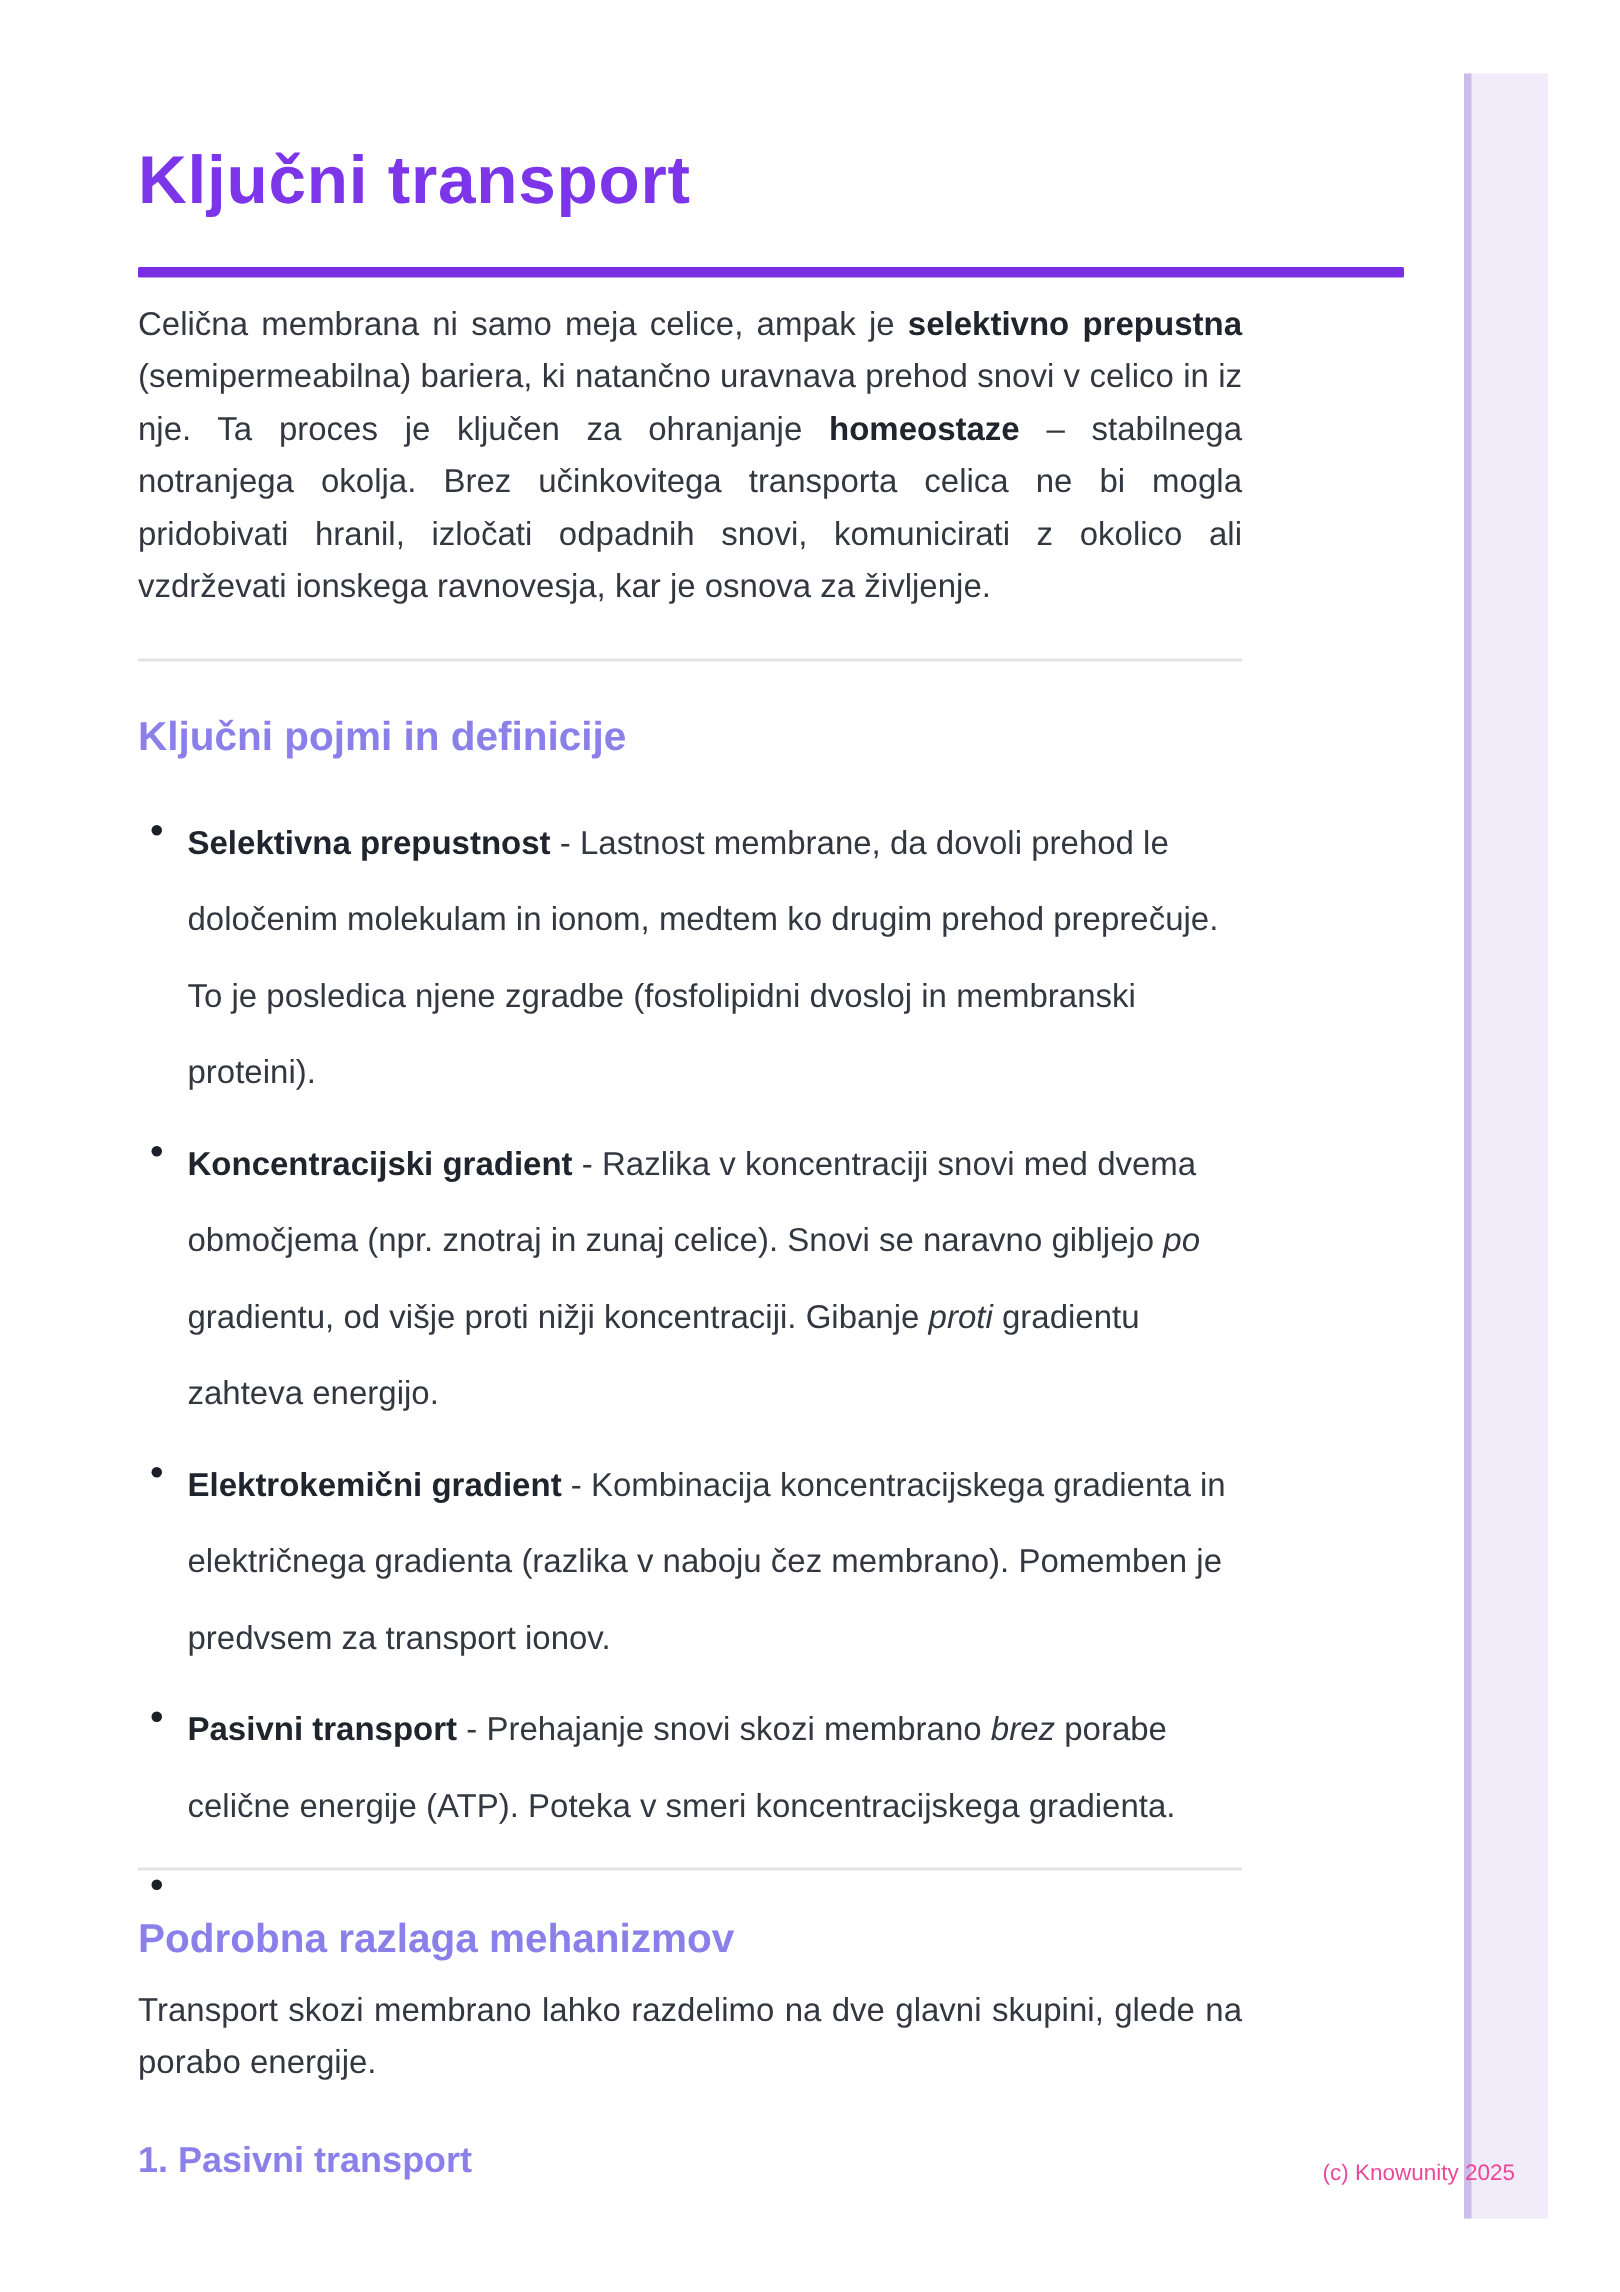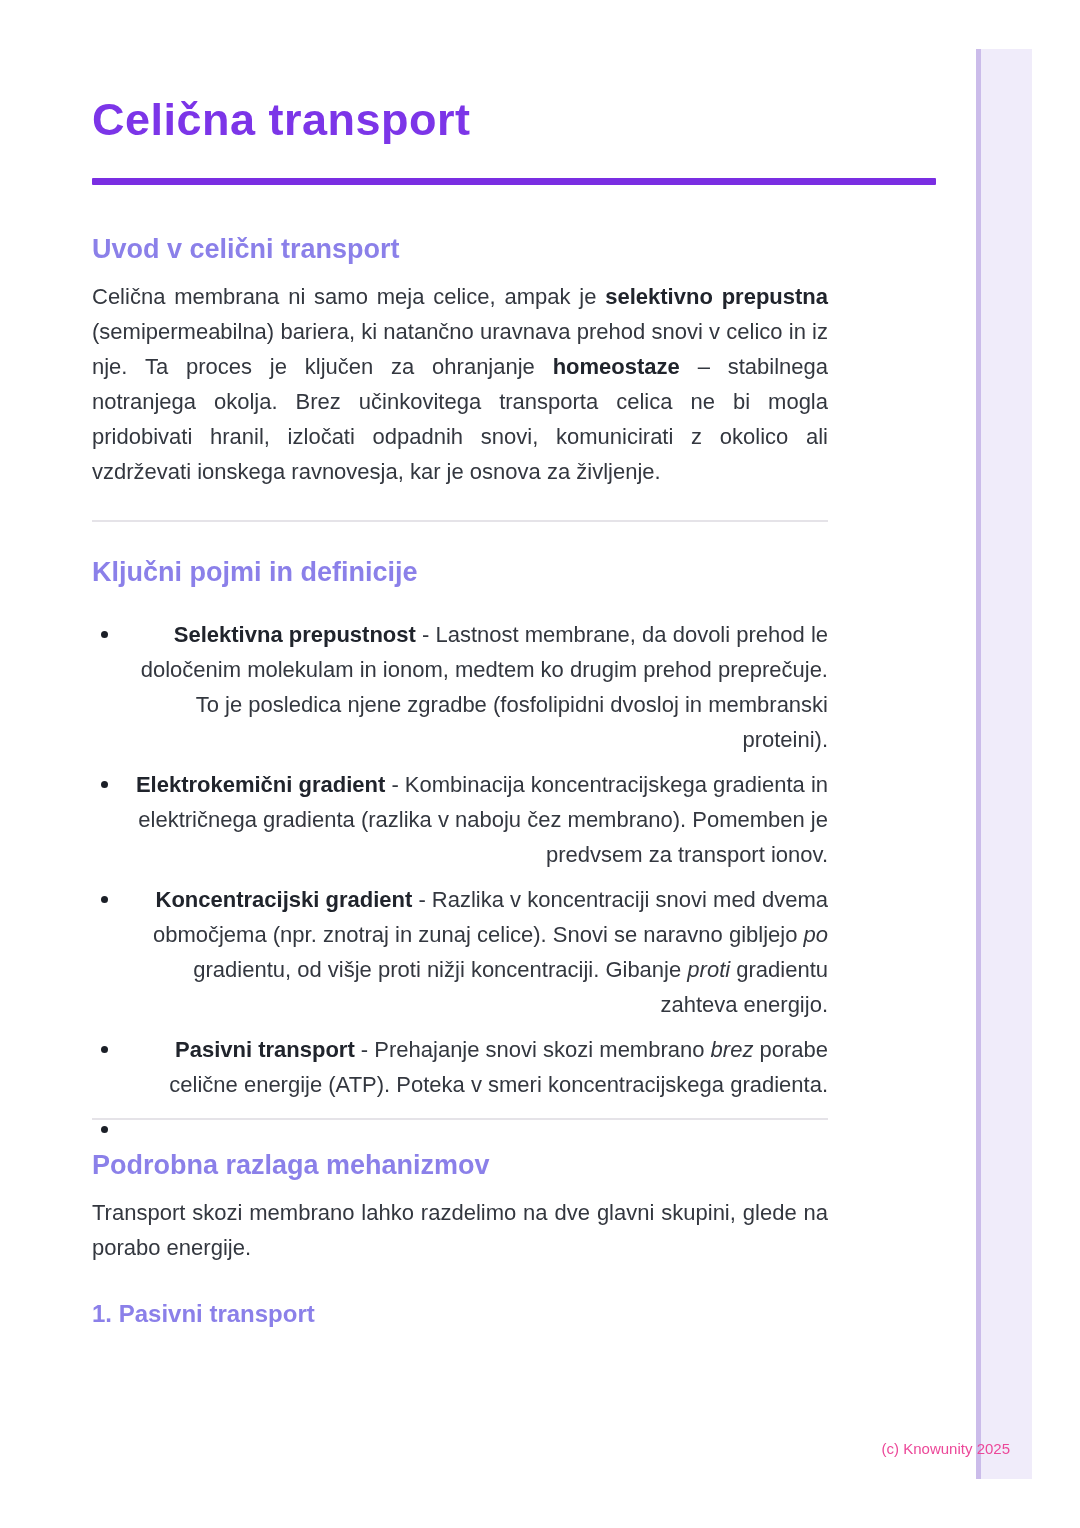--- a/index.html
+++ b/index.html
@@ -61,23 +61,23 @@
   .divider.second { margin-top: 16px; }
   .term-list {
     margin: 28px 0 0 0;
     padding: 0;
     list-style: none;
   }
   .term-item {
     position: relative;
     padding-left: 33px;
     font-size: 22px;
-    line-height: 35px;
+    line-height: 51px;
     color: #33373f;
-    text-align: right;
+    text-align: left;
   }
   .term-item + .term-item { margin-top: 10px; }
   .bullet-dot {
     position: absolute;
     left: 9px;
     top: 14px;
     width: 7px;
     height: 7px;
     border-radius: 50%;
     background: #1b1f27;
@@ -111,44 +111,43 @@
     z-index: 3;
   }
 </style>
 </head>
 <body>
 
 <div class="page">
 
   <div class="content">
 
-    <h1 class="main-title">Celična transport</h1>
+    <h1 class="main-title">Ključni transport</h1>
 
     <div class="title-rule"></div>
 
-    <h2 class="section-heading mt-intro">Uvod v celični transport</h2>
 
     <p class="para"><span>Celična membrana ni samo meja celice, ampak je </span><strong>selektivno prepustna</strong><span> (semipermeabilna) bariera, ki natančno uravnava prehod snovi v celico in iz nje. Ta proces je ključen za ohranjanje </span><strong>homeostaze</strong><span> – stabilnega notranjega okolja. Brez učinkovitega transporta celica ne bi mogla pridobivati hranil, izločati odpadnih snovi, komunicirati z okolico ali vzdrževati ionskega ravnovesja, kar je osnova za življenje.</span></p>
 
     <div class="divider"></div>
 
     <h2 class="section-heading mt-keyterms">Ključni pojmi in definicije</h2>
 
     <ul class="term-list">
       <li class="term-item">
         <span class="bullet-dot"></span>
         <span class="bullet-text"><strong>Selektivna prepustnost</strong><span> - Lastnost membrane, da dovoli prehod le določenim molekulam in ionom, medtem ko drugim prehod preprečuje. To je posledica njene zgradbe (fosfolipidni dvosloj in membranski proteini).</span></span>
       </li>
       <li class="term-item">
         <span class="bullet-dot"></span>
-        <span class="bullet-text"><strong>Elektrokemični gradient</strong><span> - Kombinacija koncentracijskega gradienta in električnega gradienta (razlika v naboju čez membrano). Pomemben je predvsem za transport ionov.</span></span>
+        <span class="bullet-text"><strong>Koncentracijski gradient</strong><span> - Razlika v koncentraciji snovi med dvema območjema (npr. znotraj in zunaj celice). Snovi se naravno gibljejo </span><em>po</em><span> gradientu, od višje proti nižji koncentraciji. Gibanje </span><em>proti</em><span> gradientu zahteva energijo.</span></span>
       </li>
       <li class="term-item">
         <span class="bullet-dot"></span>
-        <span class="bullet-text"><strong>Koncentracijski gradient</strong><span> - Razlika v koncentraciji snovi med dvema območjema (npr. znotraj in zunaj celice). Snovi se naravno gibljejo </span><em>po</em><span> gradientu, od višje proti nižji koncentraciji. Gibanje </span><em>proti</em><span> gradientu zahteva energijo.</span></span>
+        <span class="bullet-text"><strong>Elektrokemični gradient</strong><span> - Kombinacija koncentracijskega gradienta in električnega gradienta (razlika v naboju čez membrano). Pomemben je predvsem za transport ionov.</span></span>
       </li>
       <li class="term-item">
         <span class="bullet-dot"></span>
         <span class="bullet-text"><strong>Pasivni transport</strong><span> - Prehajanje snovi skozi membrano </span><em>brez</em><span> porabe celične energije (ATP). Poteka v smeri koncentracijskega gradienta.</span></span>
       </li>
       <li class="term-item">
         <span class="bullet-dot"></span>
       </li>
     </ul>
 

